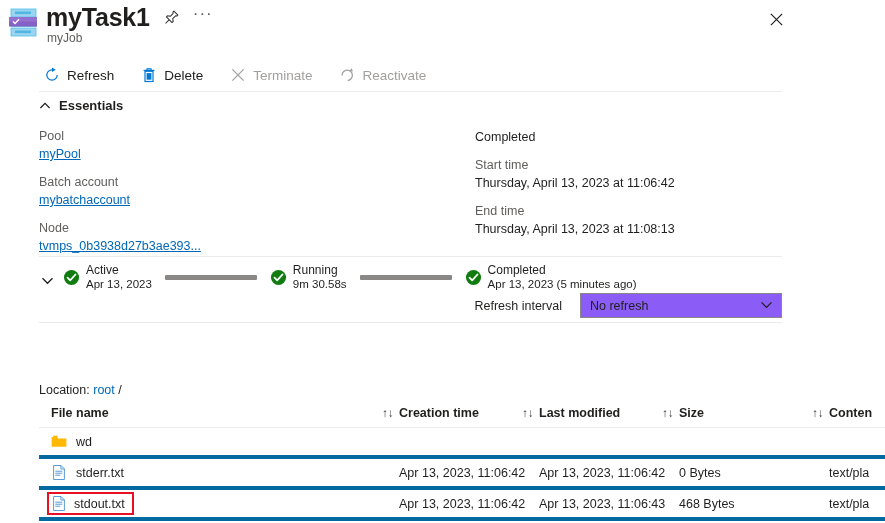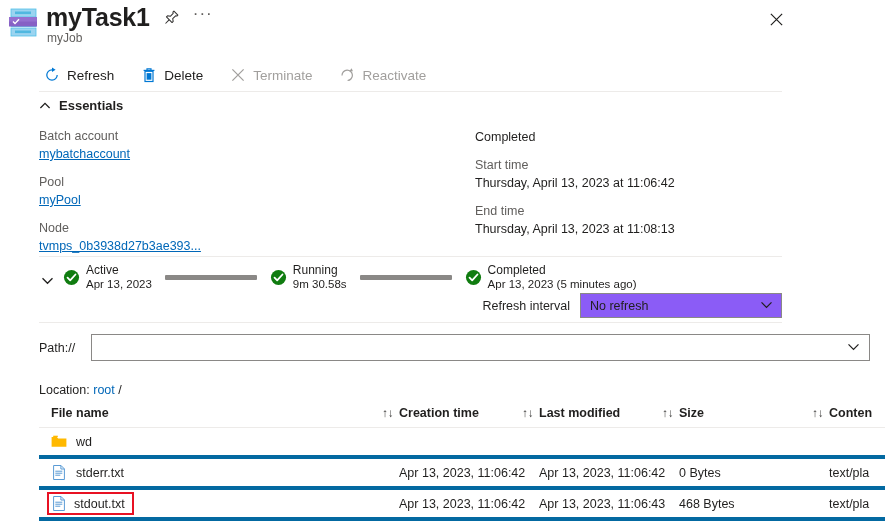--- a/index.html
+++ b/index.html
@@ -74,21 +74,21 @@
   .tl-row { position:absolute; left:24px; top:0; display:flex; align-items:center; }
   .tl-stage { display:flex; align-items:center; gap:6px; }
   .tl-check { width:17px; height:17px; flex:none; }
   .tl-text { line-height:14px; }
   .tl-name { font-size:12px; color:#201f1e; }
   .tl-sub { font-size:11.5px; color:#201f1e; }
   .tl-bar { width:92px; height:5px; background:#8a8886; margin:0 13px; border-radius:1px; }
 
   .refresh-row {
     position:absolute; right:14px; top:293px;
-    display:flex; align-items:center; gap:10px;
+    display:flex; align-items:center; gap:18px;
   }
   .refresh-label { font-size:12.5px; color:#201f1e; }
   .select-box {
     width:202px; height:25px; border:1px solid #8a8886; background:#8b5cf6;
     display:flex; align-items:center; justify-content:space-between;
     padding:0 8px 0 9px; font-size:12.5px; color:#201f1e; cursor:pointer;
   }
 
   
   .path-row { position:absolute; left:39px; top:334px; display:flex; align-items:center; }
@@ -229,27 +229,27 @@
         <path d="M1.4 8 L6 3.4 L10.6 8" fill="none" stroke="#201f1e" stroke-width="1.25"></path>
       </svg>
     </span>
     <span>Essentials</span>
   </div>
 
   <div class="ess-grid">
     <div class="ess-col left">
 
       <div class="ess-item">
+        <div class="ess-label">Pool</div>
+        <div class="ess-value"><a class="lnk">myPool</a></div>
+      </div>
+
+      <div class="ess-item">
         <div class="ess-label">Batch account</div>
         <div class="ess-value"><a class="lnk">mybatchaccount</a></div>
-      </div>
-
-      <div class="ess-item">
-        <div class="ess-label">Pool</div>
-        <div class="ess-value"><a class="lnk">myPool</a></div>
       </div>
 
       <div class="ess-item">
         <div class="ess-label">Node</div>
         <div class="ess-value"><a class="lnk">tvmps_0b3938d27b3ae393...</a></div>
       </div>
     </div>
 
     <div class="ess-col right">
 
@@ -332,30 +332,20 @@
       <span>
         <svg width="13" height="13" viewBox="0 0 12 12">
           <path d="M1.4 4 L6 8.6 L10.6 4" fill="none" stroke="#201f1e" stroke-width="1.15"></path>
         </svg>
       </span>
     </div>
   </div>
 
   <div class="rule" style="top:322px;"></div>
 
-  <div class="path-row">
-    <span class="path-label">Path://</span>
-    <div class="path-input">
-      <span>
-        <svg width="13" height="13" viewBox="0 0 12 12">
-          <path d="M1.4 4 L6 8.6 L10.6 4" fill="none" stroke="#201f1e" stroke-width="1.15"></path>
-        </svg>
-      </span>
-    </div>
-  </div>
 
   <div class="location-row">
     <span>Location:</span>
     <a class="lnk">root</a>
     <span>/</span>
   </div>
 
   <div class="tbl">
 
     <div class="tbl-head">

